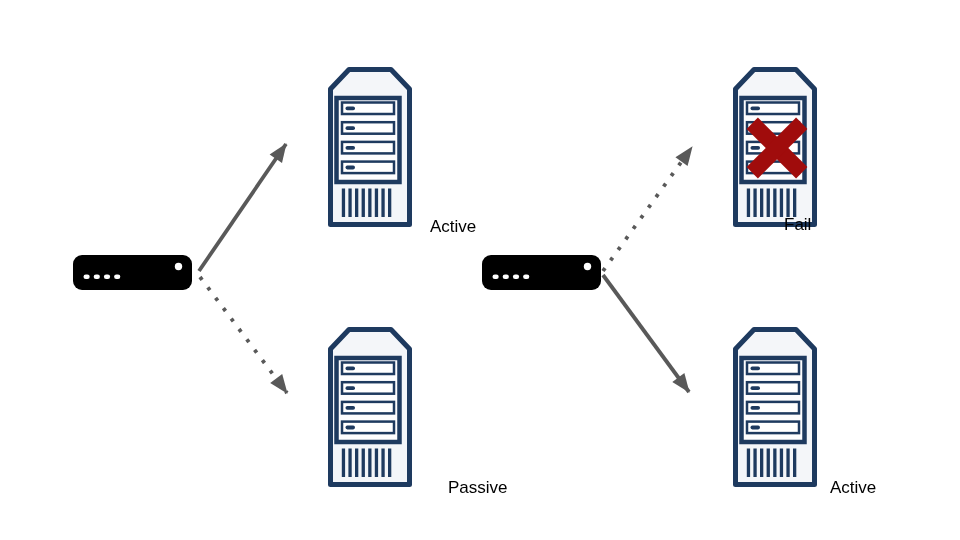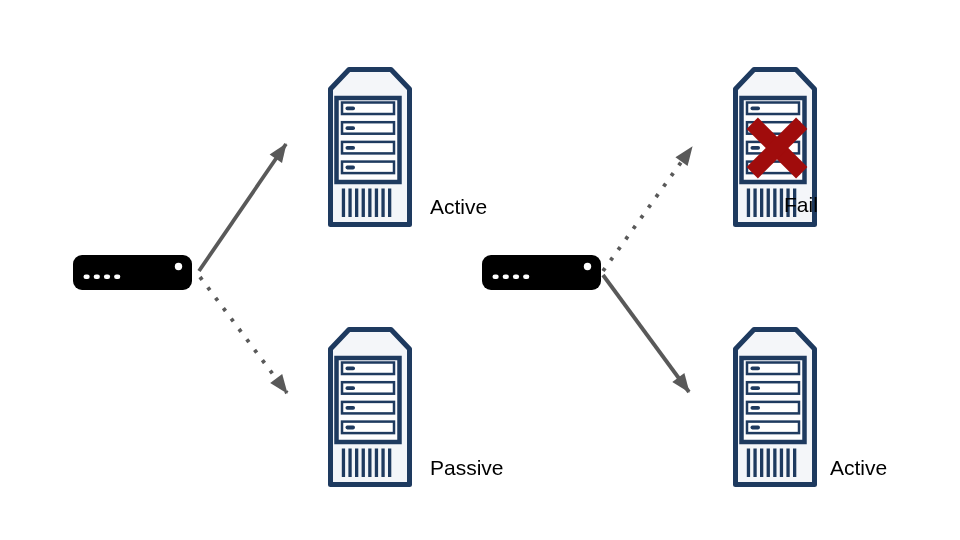--- a/index.html
+++ b/index.html
@@ -2,22 +2,23 @@
 <html><head>
 <meta charset="utf-8">
 <style>
   html,body{margin:0;padding:0;background:#ffffff;}
   .canvas{
     position:relative;width:960px;height:540px;background:#ffffff;
     font-family:"Liberation Sans",sans-serif;overflow:hidden;
   }
   .canvas svg{position:absolute;left:0;top:0;}
   .node-label{
-    position:absolute;font-size:21px;line-height:16px;color:#000;
+    position:absolute;font-size:17px;line-height:16px;color:#000;
     white-space:nowrap;
+    margin-top:20px;
   }
 </style>
 </head>
 <body>
 
 <div class="canvas">
 
   <svg width="960" height="540" viewBox="0 0 960 540">
     <defs>
       <marker id="ah" markerUnits="userSpaceOnUse" markerWidth="22" markerHeight="18" refX="19" refY="9" orient="auto">
@@ -74,16 +75,16 @@
       <line x1="603" y1="271" x2="692" y2="147" stroke="#595959" stroke-width="3.8" stroke-dasharray="3.5 9.5" marker-end="url(#ah)"></line>
       <line x1="603" y1="275" x2="689" y2="392" stroke="#595959" stroke-width="3.8" marker-end="url(#ah)"></line>
       <use href="#device" x="482" y="255"></use>
       <use href="#server" x="733" y="67"></use>
       <use href="#failx" x="777" y="148"></use>
       <use href="#server" x="733" y="327"></use>
     </g>
   </svg>
 
   <div class="node-label" style="left:430px;top:199px">Active</div>
-  <div class="node-label" style="left:430px;top:460px">Passive</div>
+  <div class="node-label" style="left:448px;top:460px">Passive</div>
   <div class="node-label" style="left:784px;top:197px">Fail</div>
   <div class="node-label" style="left:830px;top:460px">Active</div>
 </div>
 
 </body></html>

